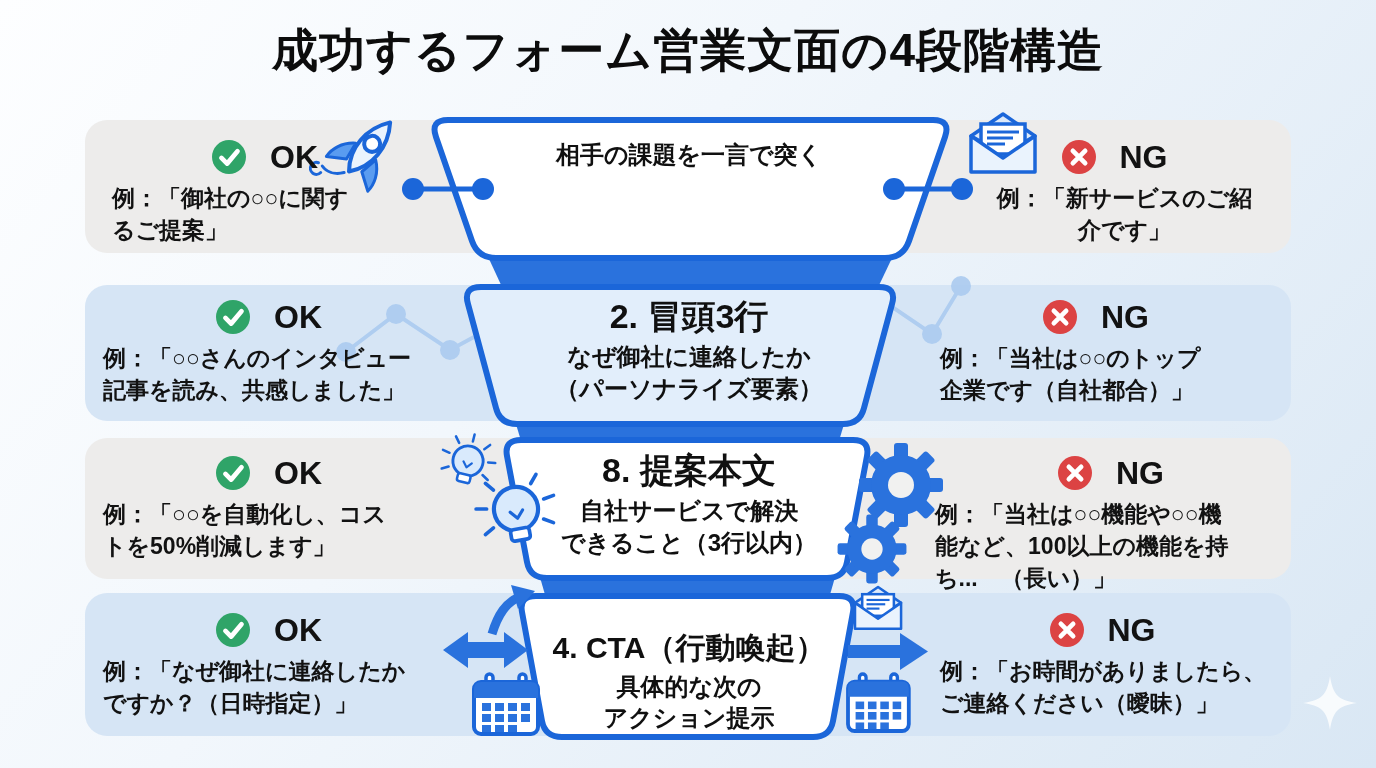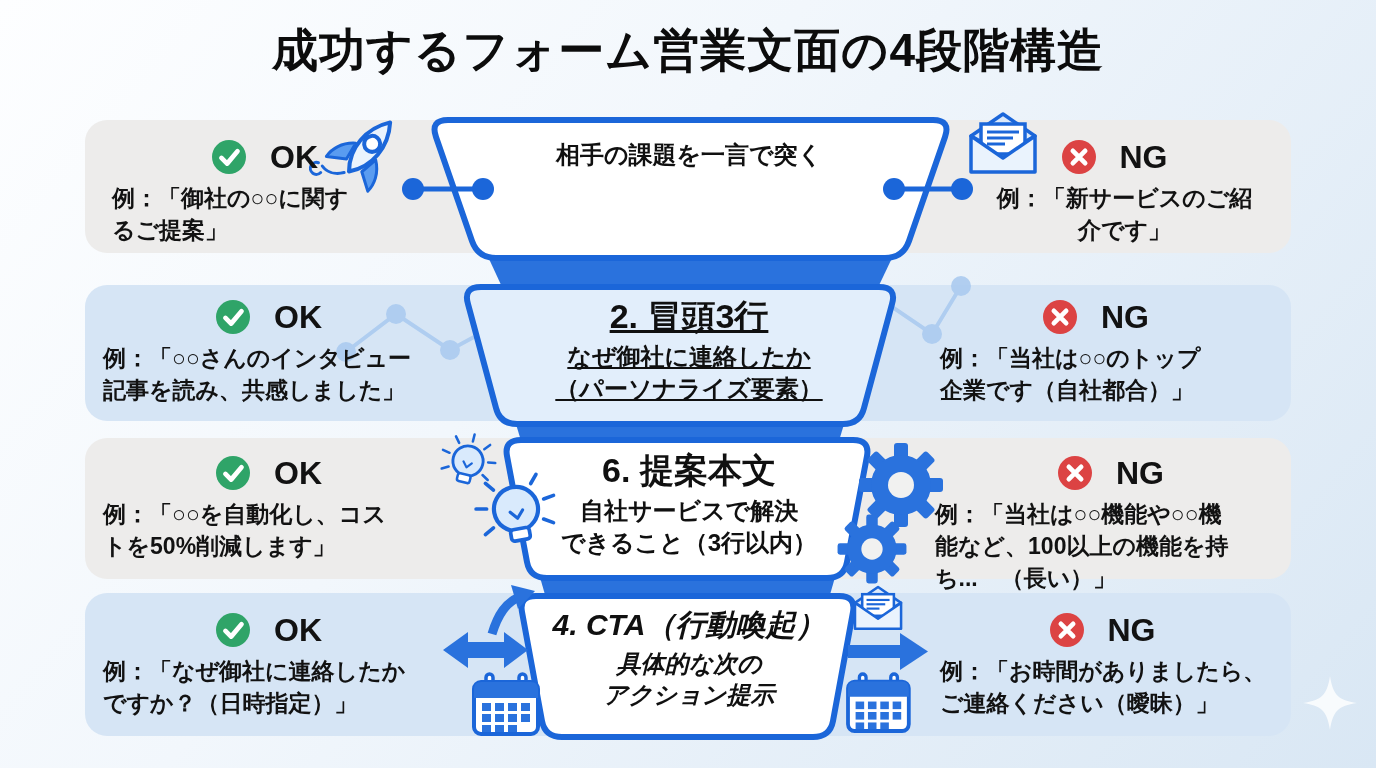--- a/index.html
+++ b/index.html
@@ -25,23 +25,23 @@
   #band3{top:438px;height:141px;}
   #band4{top:593px;height:143px;}
 
   .funnel-svg{position:absolute;top:0;left:0;width:1376px;height:768px;pointer-events:none;}
 
   .stage-text{position:absolute;text-align:center;color:#101010;}
   .stage-heading{font-size:34px;font-weight:800;line-height:1.15;}
   .stage-heading.small{font-size:30px;}
   .stage-sub{font-size:24px;font-weight:700;margin-top:5px;line-height:1.32;white-space:pre-line;}
   #stage1-text{left:489px;top:134px;width:400px;}
-  #stage2-text{left:489px;top:297px;width:400px;text-decoration:underline;}
+  #stage2-text{left:489px;top:297px;width:400px;}
   #stage3-text{left:514px;top:451px;width:350px;}
-  #stage4-text{left:524px;top:608px;width:330px;font-style:italic;}
+  #stage4-text{left:524px;top:631px;width:330px;}
 
   .ex{position:absolute;color:#121212;}
   .ex-label{display:flex;align-items:center;justify-content:center;gap:24px;
     font-size:32px;font-weight:800;line-height:1;}
   .ex-label svg{display:block;}
   .ex-text{margin:8px 0 0;font-size:23px;font-weight:700;line-height:1.4;white-space:pre-line;}
   #ok1{left:100px;top:140px;width:330px;}
   #ng1{left:962px;top:140px;width:305px;}
   #ok2{left:95px;top:300px;width:348px;}
   #ng2{left:930px;top:300px;width:332px;}
@@ -196,21 +196,21 @@
 
   <div id="stage1-text" class="stage-text">
     <div class="stage-sub">相手の課題を一言で突く</div>
   </div>
   <div id="stage2-text" class="stage-text">
     <div class="stage-heading">2. 冒頭3行</div>
     <div class="stage-sub">なぜ御社に連絡したか
 （パーソナライズ要素）</div>
   </div>
   <div id="stage3-text" class="stage-text">
-    <div class="stage-heading">6. 提案本文</div>
+    <div class="stage-heading">8. 提案本文</div>
     <div class="stage-sub">自社サービスで解決
 できること（3行以内）</div>
   </div>
   <div id="stage4-text" class="stage-text">
     <div class="stage-heading small">4. CTA（行動喚起）</div>
     <div class="stage-sub">具体的な次の
 アクション提示</div>
   </div>
 
   <div id="ok1" class="ex">

